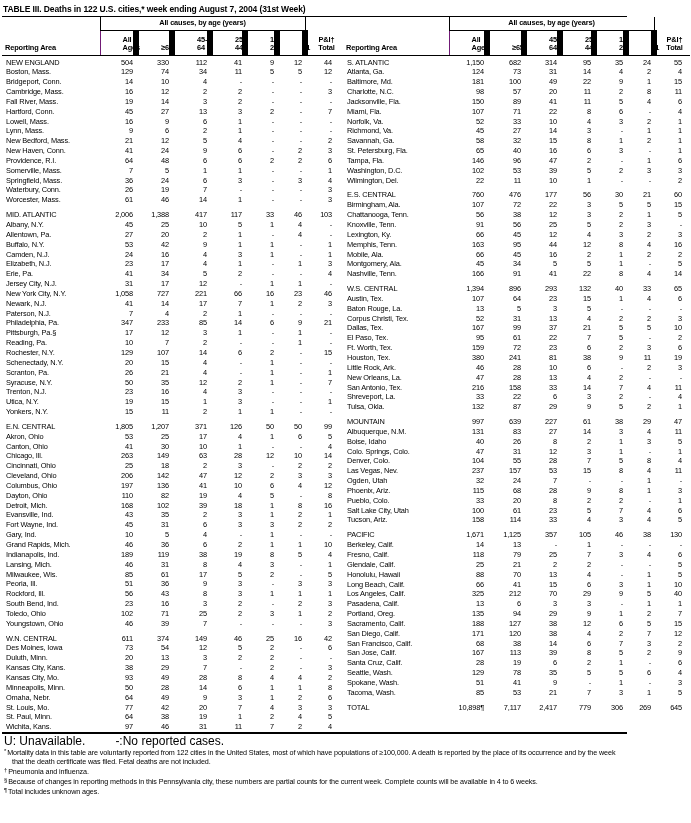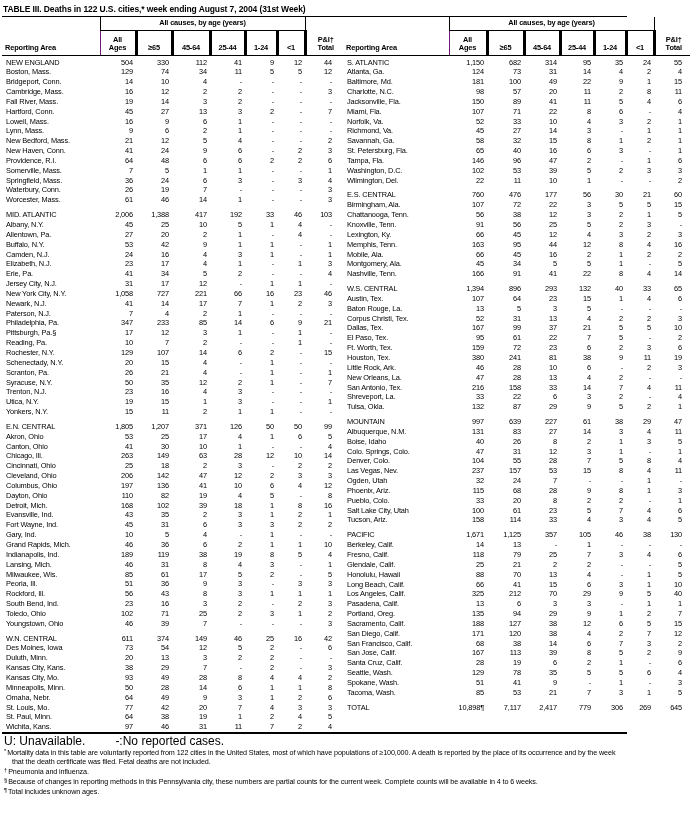--- a/index.html
+++ b/index.html
@@ -20,21 +20,21 @@
   .mid-divider { width:2px; background:#000; }
   table { border-collapse:collapse; width:100%; table-layout:fixed; }
   th,td { font-size:7.4px; letter-spacing:-0.15px; padding:0; }
   thead th { font-weight:bold; vertical-align:bottom; line-height:8.2px; }
   tr.h1 th { height:13px; }
   tr.h2 th { height:25px; padding-bottom:2px; }
   th.hname-blank { border-right:1px solid #000; }
   th.hspan { border-bottom:1px solid #000; text-align:center; font-weight:bold; vertical-align:middle; }
   th.hpi-blank { border-left:1px solid #000; }
   th.hname { text-align:left; padding-left:3px; border-right:1px solid #701a75; white-space:nowrap; }
-  th.hcol { text-align:center; border-right:3px solid #000000; white-space:normal; padding-left:5px; padding-right:5px; }
+  th.hcol { text-align:center; border-right:6px solid #000000; white-space:normal; padding-left:22px; padding-right:5px; }
   th.hpicol { text-align:center; white-space:normal; padding-left:9px; padding-right:7px; }
   tr.h2 th { border-bottom:1.5px solid #000; }
   tbody td { line-height:9.85px; vertical-align:bottom; white-space:nowrap; }
   td.name { text-align:left; padding-left:4px; overflow:visible; }
   td.num { text-align:right; padding-right:3px; }
   td.num.last { padding-right:11px; }
   .half-right td.num.last { padding-right:8px; }
   tr.spacer td { height:5px; line-height:5px; }
   tbody tr.first-pad td { padding-top:2px; }
   .legend { display:flex; font-size:12px; margin-top:3px; padding-left:2px; line-height:9px; }
@@ -232,21 +232,21 @@
               <td class="num last">3</td>
             </tr>
             <tr class="spacer">
               <td colspan="8"></td>
             </tr>
             <tr>
               <td class="name">MID. ATLANTIC</td>
               <td class="num">2,006</td>
               <td class="num">1,388</td>
               <td class="num">417</td>
-              <td class="num">192</td>
+              <td class="num">117</td>
               <td class="num">33</td>
               <td class="num">46</td>
               <td class="num last">103</td>
             </tr>
             <tr>
               <td class="name">Albany, N.Y.</td>
               <td class="num">45</td>
               <td class="num">25</td>
               <td class="num">10</td>
               <td class="num">5</td>

